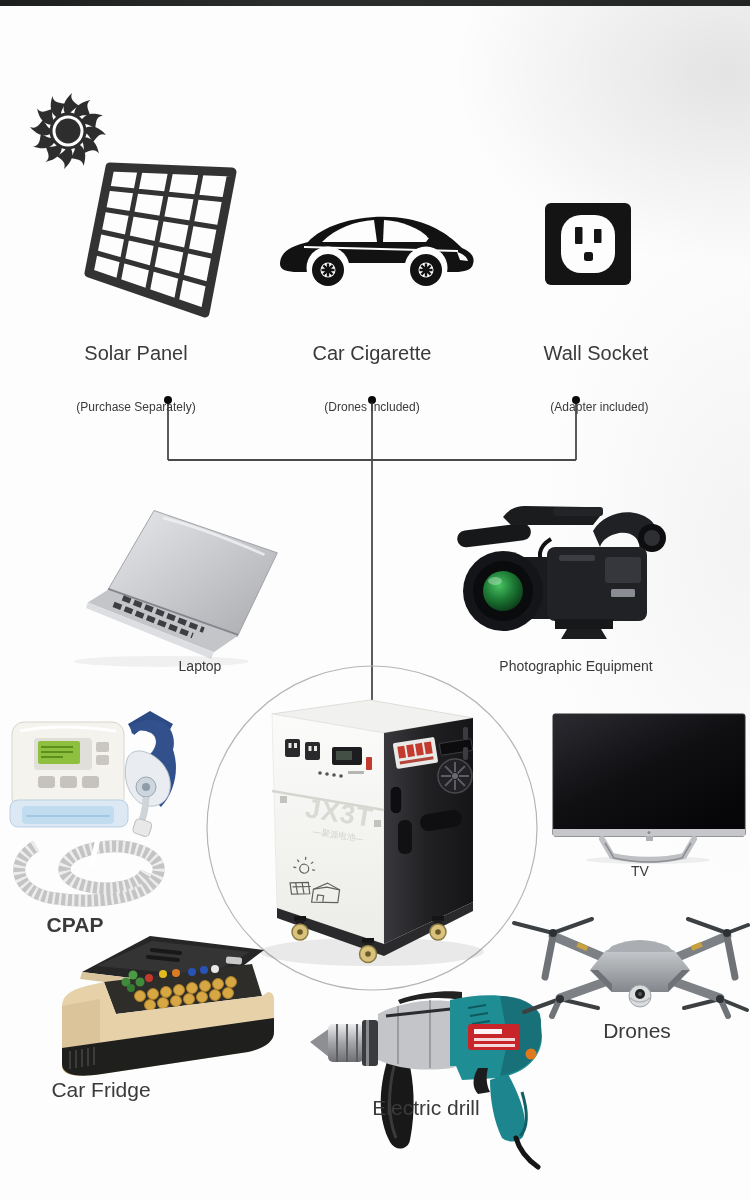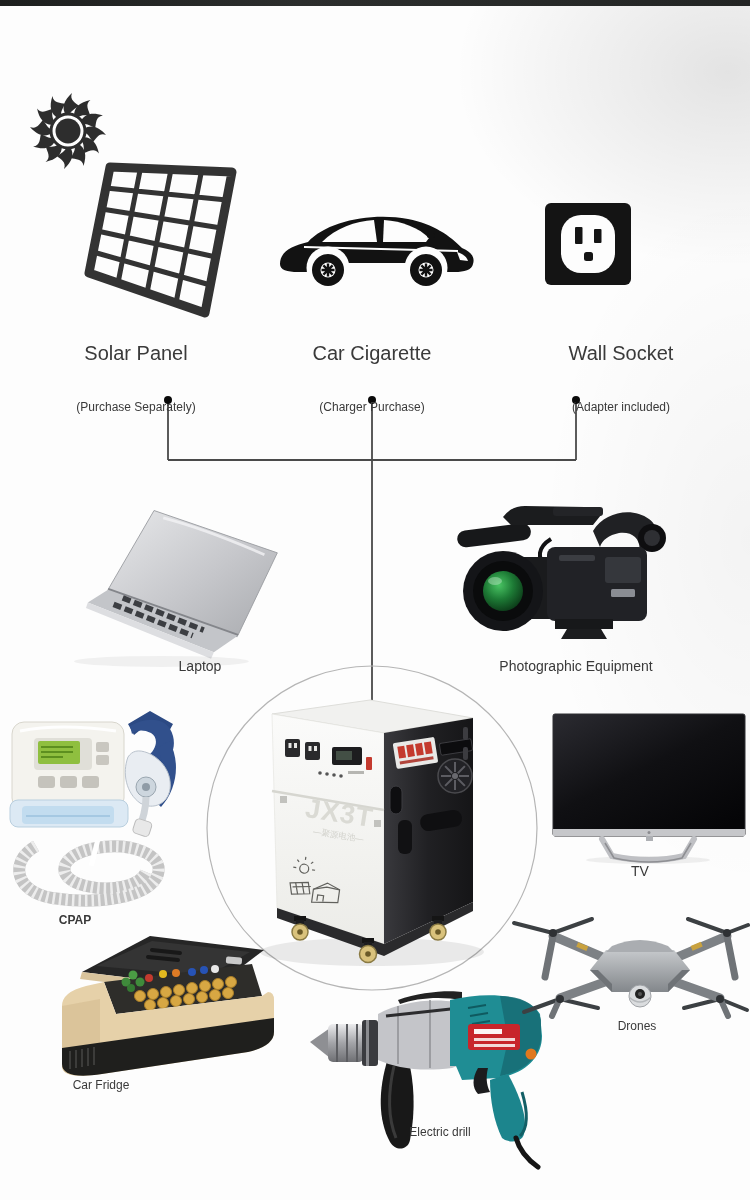--- a/index.html
+++ b/index.html
@@ -14,21 +14,21 @@
   .topstrip{position:absolute;left:0;top:0;width:750px;height:6px;
     background:linear-gradient(90deg,#1d1f1e,#2c2e2d 40%,#232524);}
   .title{
     position:absolute; left:382px; top:46px; transform:translateX(-50%);
     font-size:37px; color:#3c3c3c; letter-spacing:0.5px; white-space:nowrap;
   }
   .lbl{position:absolute; transform:translateX(-50%); color:#3a3a3a; white-space:nowrap; text-align:center;}
   .src-lbl .name{font-size:20px; line-height:26px;}
   .src-lbl .note{font-size:12px; line-height:26px;margin-top:28px;}
   .dev-lbl{font-size:14px;}
-  .dev-lbl.big{font-size:12px;}
+  .dev-lbl.big{font-size:21px;}
   svg{position:absolute;left:0;top:0;}
 </style>
 </head>
 <body>
 
 <div class="screen">
   <div class="topstrip"></div>
 
   <svg width="750" height="1200" viewBox="0 0 750 1200">
     <defs>
@@ -388,27 +388,27 @@
     </g>
   </svg>
 
 
   <div class="lbl src-lbl" style="left:136px; top:340px;">
     <div class="name">Solar Panel</div>
     <div class="note">(Purchase Separately)</div>
   </div>
   <div class="lbl src-lbl" style="left:372px; top:340px;">
     <div class="name">Car Cigarette</div>
-    <div class="note">(Charger Purchase)</div>
+    <div class="note">(Drones Included)</div>
   </div>
-  <div class="lbl src-lbl" style="left:621px; top:340px;">
+  <div class="lbl src-lbl" style="left:596px; top:340px;text-align:right;">
     <div class="name">Wall Socket</div>
     <div class="note">(Adapter included)</div>
   </div>
 
   <div class="lbl dev-lbl" style="left:200px; top:658px;">Laptop</div>
   <div class="lbl dev-lbl" style="left:576px; top:658px;">Photographic Equipment</div>
   <div class="lbl dev-lbl big" style="left:75px; top:913px; font-weight:bold;">CPAP</div>
   <div class="lbl dev-lbl" style="left:640px; top:863px;text-align:right;">TV</div>
   <div class="lbl dev-lbl big" style="left:101px; top:1078px;">Car Fridge</div>
-  <div class="lbl dev-lbl big" style="left:440px; top:1096px;margin-top:29px;">Electric drill</div>
+  <div class="lbl dev-lbl big" style="left:426px; top:1096px;">Electric drill</div>
   <div class="lbl dev-lbl big" style="left:637px; top:1019px;">Drones</div>
 </div>
 
 </body></html>

